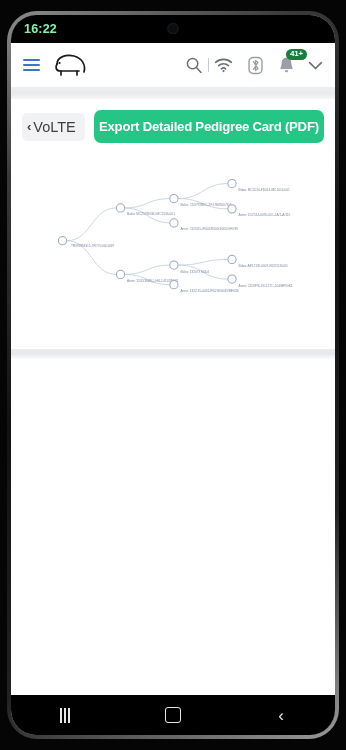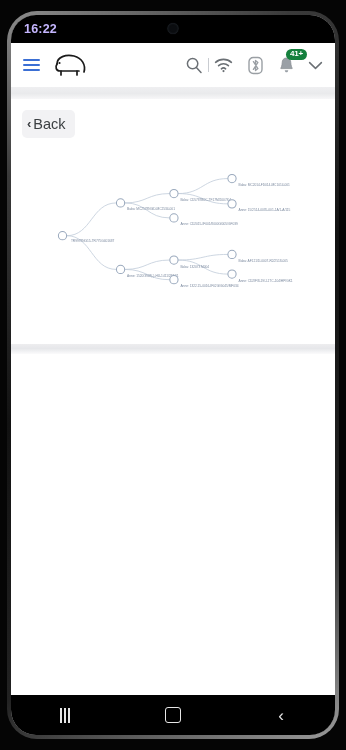--- a/index.html
+++ b/index.html
@@ -50,21 +50,21 @@
     align-items: center;
     justify-content: space-between;
     padding: 0 11px 0 13px;
     flex: 0 0 auto;
     position: relative;
   }
   .clock {
     font-size: 12.5px;
     font-weight: bold;
     letter-spacing: .2px;
-    color: #c4b5fd;
+    color: #86efac;
   }
   .camera-dot {
     position: absolute;
     left: 50%; top: 8px;
     transform: translateX(-50%);
     width: 11px; height: 11px;
     border-radius: 50%;
     background: #0b0d10;
     box-shadow: inset 0 0 2px #2a2f36, 0 0 1px #1a1d22;
   }
@@ -379,22 +379,23 @@
             <path d="M1.6 2.6 L7.5 8.4 L13.4 2.6" fill="none" stroke="#6b7075" stroke-width="1.5" stroke-linecap="round" stroke-linejoin="round"></path>
           </svg>
         </div>
       </div>
 
       <div class="header-divider"></div>
 
       <div class="action-row">
         <button class="back-btn">
           <span class="back-chevron">‹</span>
-          <span>Back</span>
+          <span>VoLTE</span>
         </button>
+        <button class="export-btn">Export Detailed Pedigree Card (PDF)</button>
       </div>
 
       <div class="tree-card">
         <svg id="tree-svg" viewBox="0 0 346 196" preserveAspectRatio="xMidYMid meet">
           <g id="edges-group">
               <path d="M59.5,87 C86,87 86,52 112.5,52" class="edge" stroke="#c3cedb"></path>
               <path d="M59.5,87 C86,87 86,123 112.5,123" class="edge" stroke="#c3cedb"></path>
               <path d="M121.5,52 C145.5,52 145.5,42 169.5,42" class="edge" stroke="#c3cedb"></path>
               <path d="M121.5,52 C145.5,52 145.5,68 169.5,68" class="edge" stroke="#c3cedb"></path>
               <path d="M121.5,123 C145.5,123 145.5,113 169.5,113" class="edge" stroke="#c3cedb"></path>

